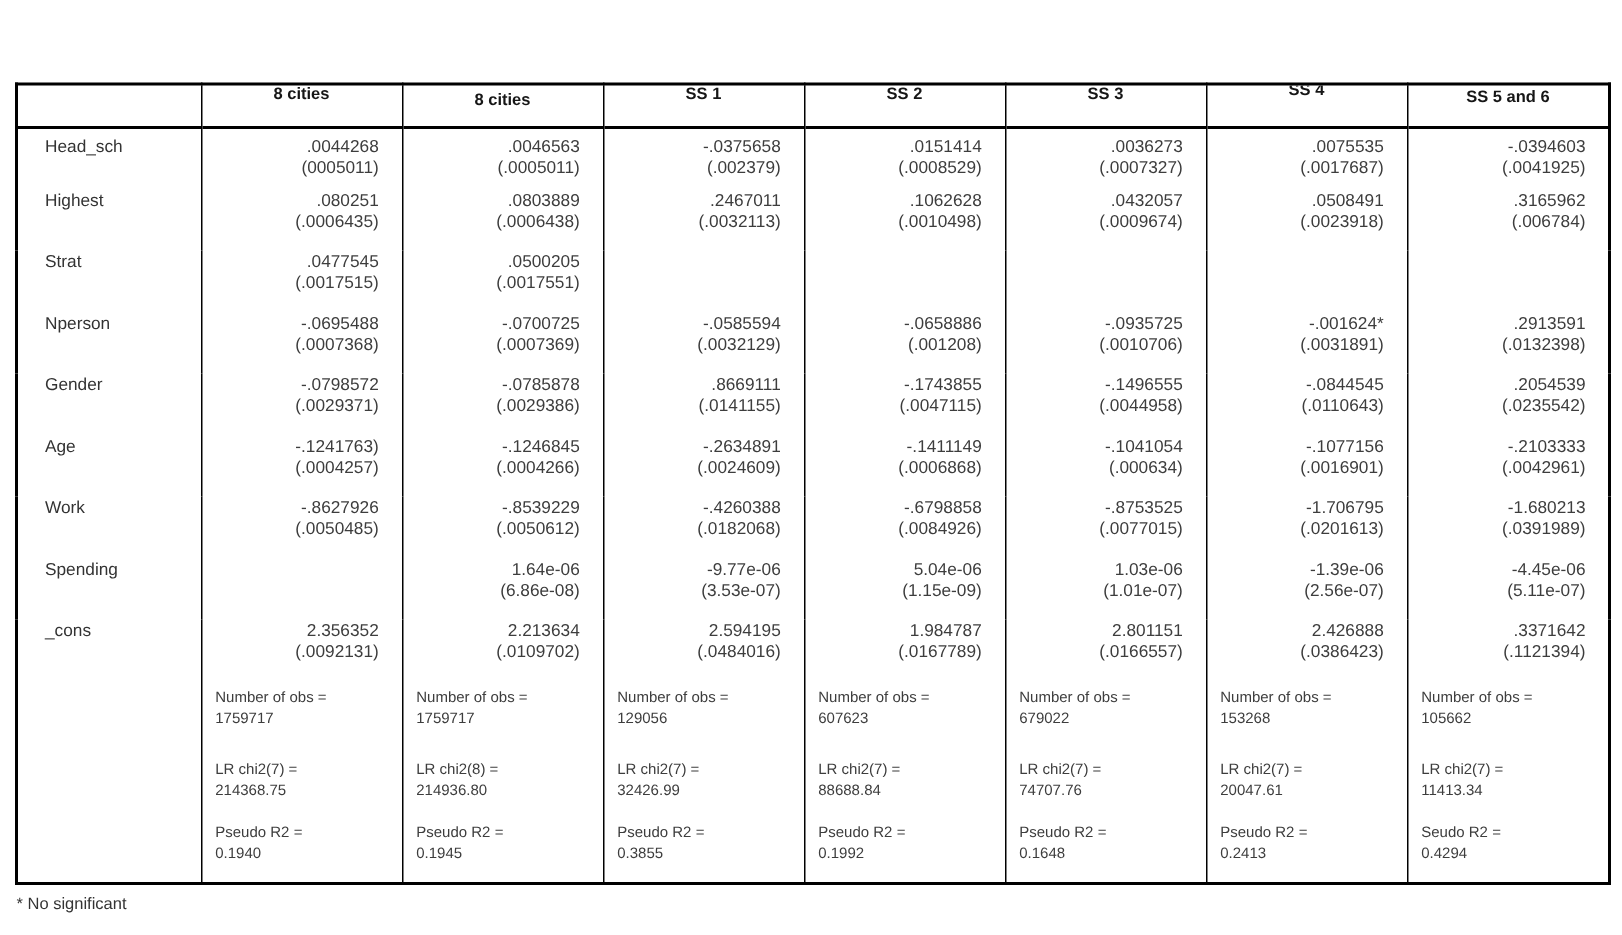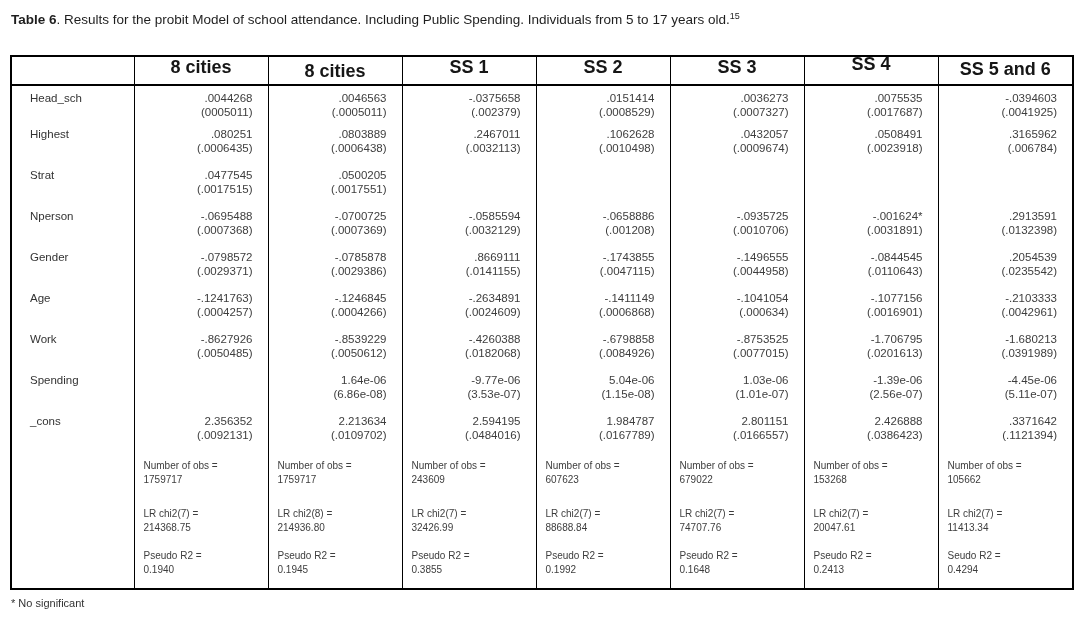--- a/index.html
+++ b/index.html
@@ -35,21 +35,21 @@
   table.results th, table.results td {
     border-left: 1px solid #000;
     vertical-align: top;
     overflow: hidden;
   }
   table.results th:first-child, table.results td:first-child { border-left: none; }
 
   thead th {
     height: 27px;
     border-bottom: 2px solid #000;
-    font-size: 18px;
+    font-size: 11px;
     font-weight: bold;
     color: #161616;
     text-align: center;
     vertical-align: middle;
     padding: 0;
   }
   
   thead th:nth-child(3) span { position: relative; top: 4px; }
   thead th:nth-child(7) span { position: relative; top: -3px; }
   thead th:nth-child(8) span { position: relative; top: 2px; text-align: center; }
@@ -86,23 +86,20 @@
     left: 11px;
     top: 597px;
     font-size: 11px;
     color: #333333;
   }
 </style>
 </head>
 <body>
 
 <div class="page">
-  <div class="title">
-    <span class="bold">Table 6</span><span>. Results for the probit Model of school attendance. Including Public Spending. Individuals from 5 to 17 years old.</span><sup>15</sup>
-  </div>
 
   <table class="results">
     <colgroup>
       <col style="width:123px">
       <col style="width:134px">
         <col style="width:134px">
         <col style="width:134px">
       <col style="width:134px">
         <col style="width:134px">
         <col style="width:134px">
@@ -347,21 +344,21 @@
           <td class="value-cell">
             <div class="coef">1.64e-06</div>
             <div class="se">(6.86e-08)</div>
           </td>
           <td class="value-cell">
             <div class="coef">-9.77e-06</div>
             <div class="se">(3.53e-07)</div>
           </td>
           <td class="value-cell">
             <div class="coef">5.04e-06</div>
-            <div class="se">(1.15e-08)</div>
+            <div class="se">(1.15e-09)</div>
           </td>
           <td class="value-cell">
             <div class="coef">1.03e-06</div>
             <div class="se">(1.01e-07)</div>
           </td>
           <td class="value-cell">
             <div class="coef">-1.39e-06</div>
             <div class="se">(2.56e-07)</div>
           </td>
           <td class="value-cell">
@@ -405,21 +402,21 @@
           <td class="stat-cell">
             <div>Number of obs =</div>
             <div>1759717</div>
           </td>
           <td class="stat-cell">
             <div>Number of obs =</div>
             <div>1759717</div>
           </td>
           <td class="stat-cell">
             <div>Number of obs =</div>
-            <div>243609</div>
+            <div>129056</div>
           </td>
           <td class="stat-cell">
             <div>Number of obs =</div>
             <div>607623</div>
           </td>
           <td class="stat-cell">
             <div>Number of obs =</div>
             <div>679022</div>
           </td>
           <td class="stat-cell">

